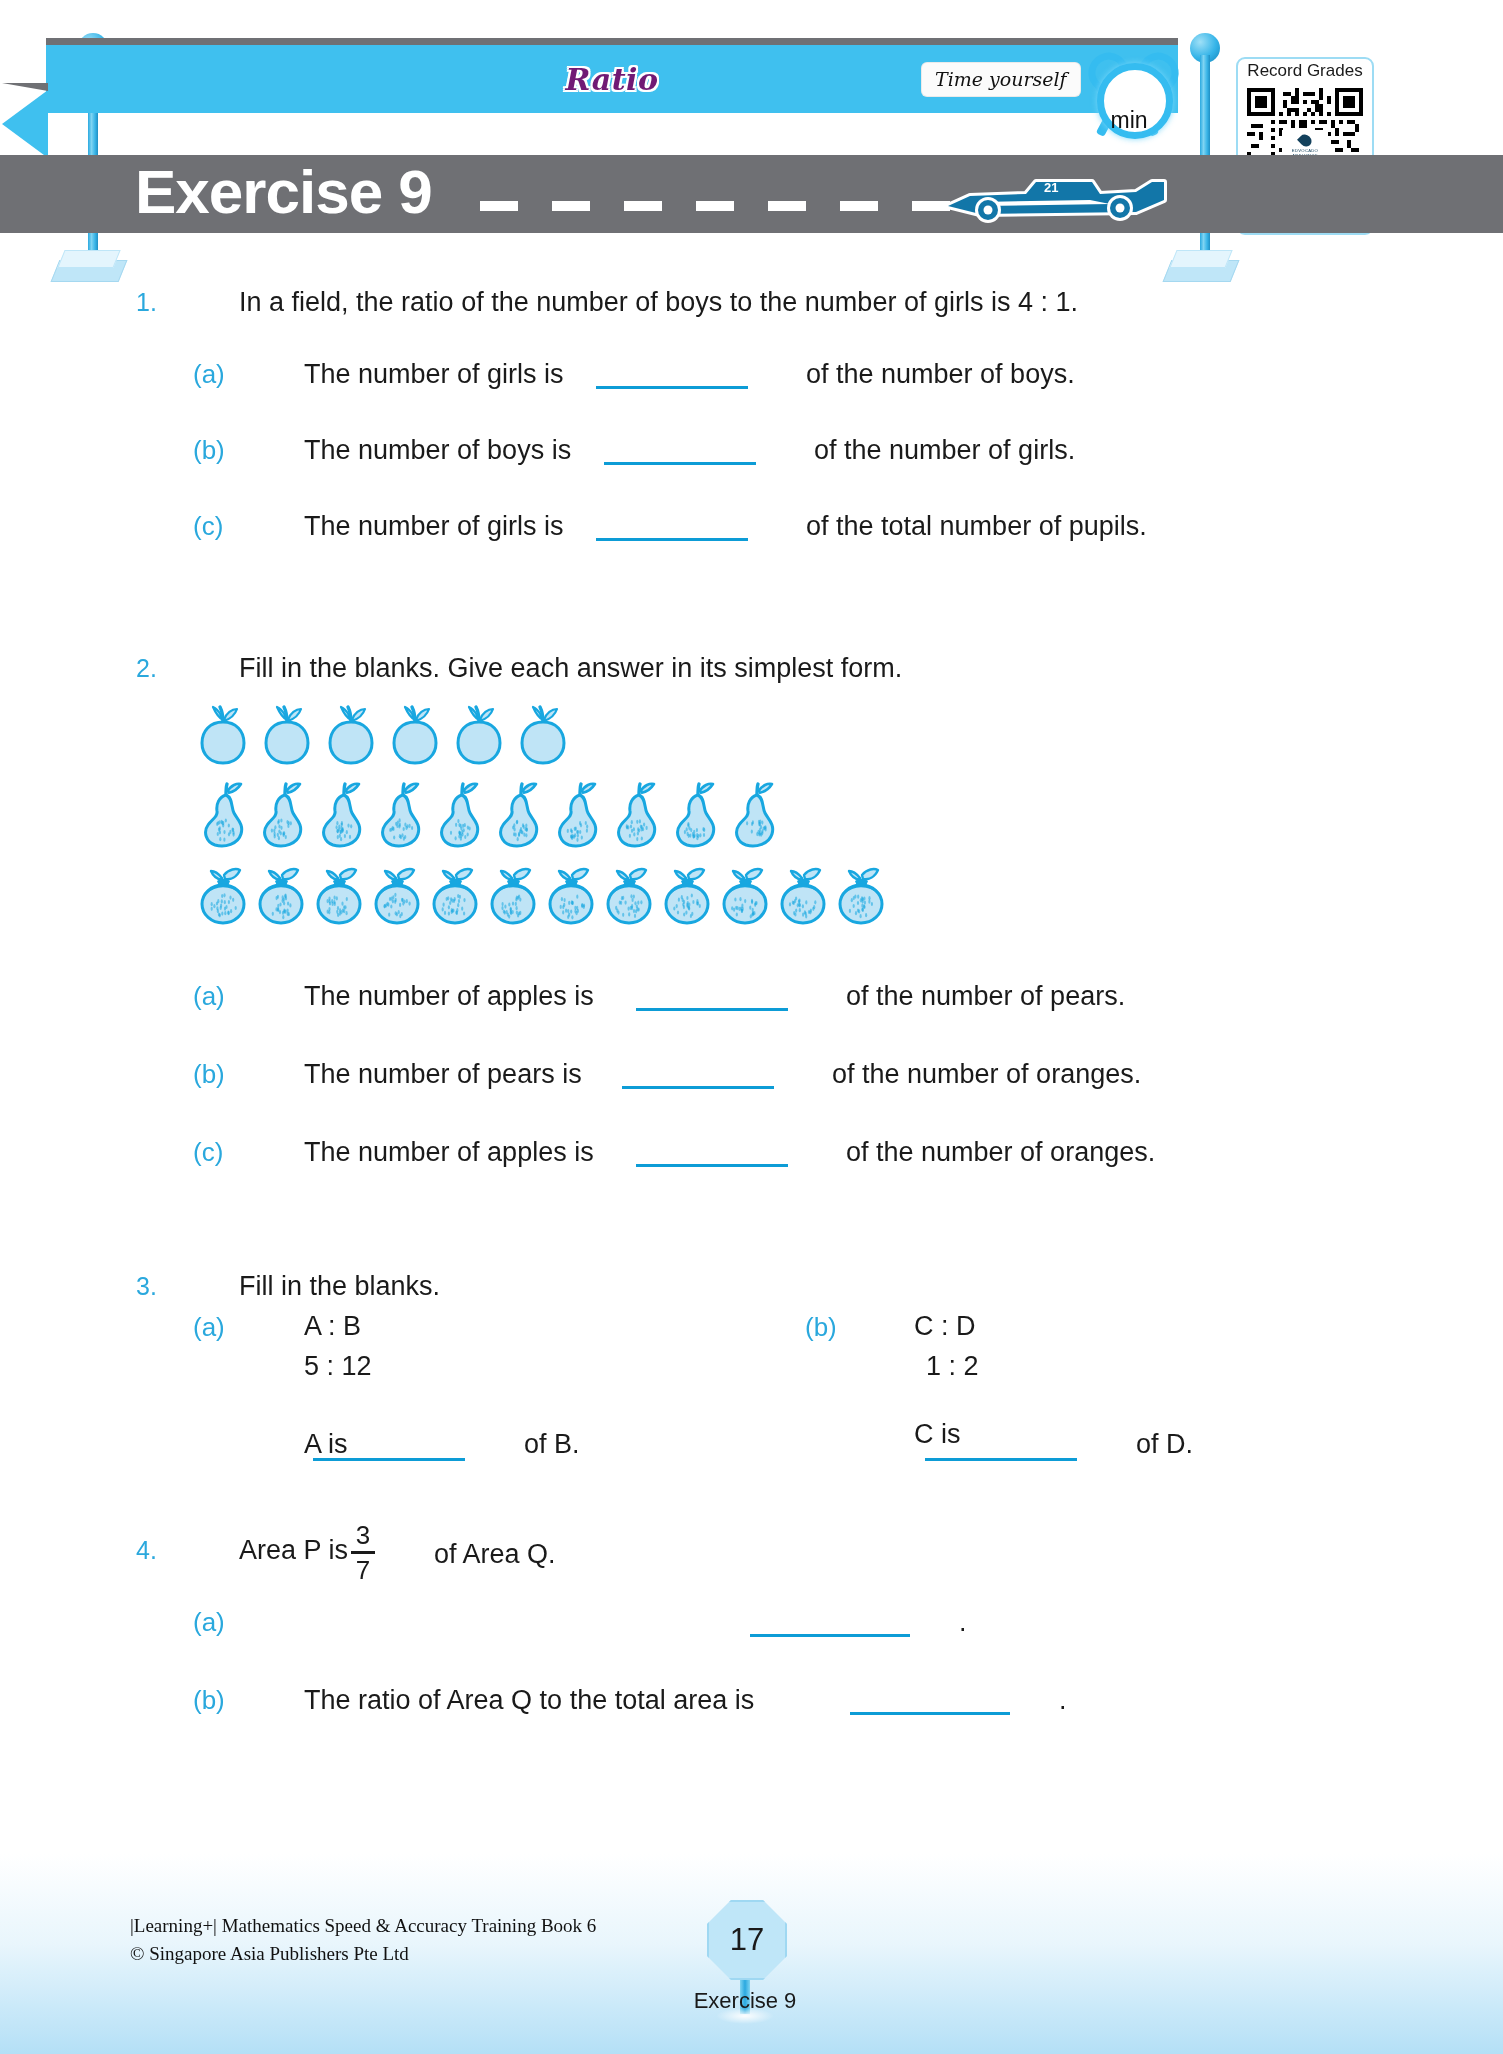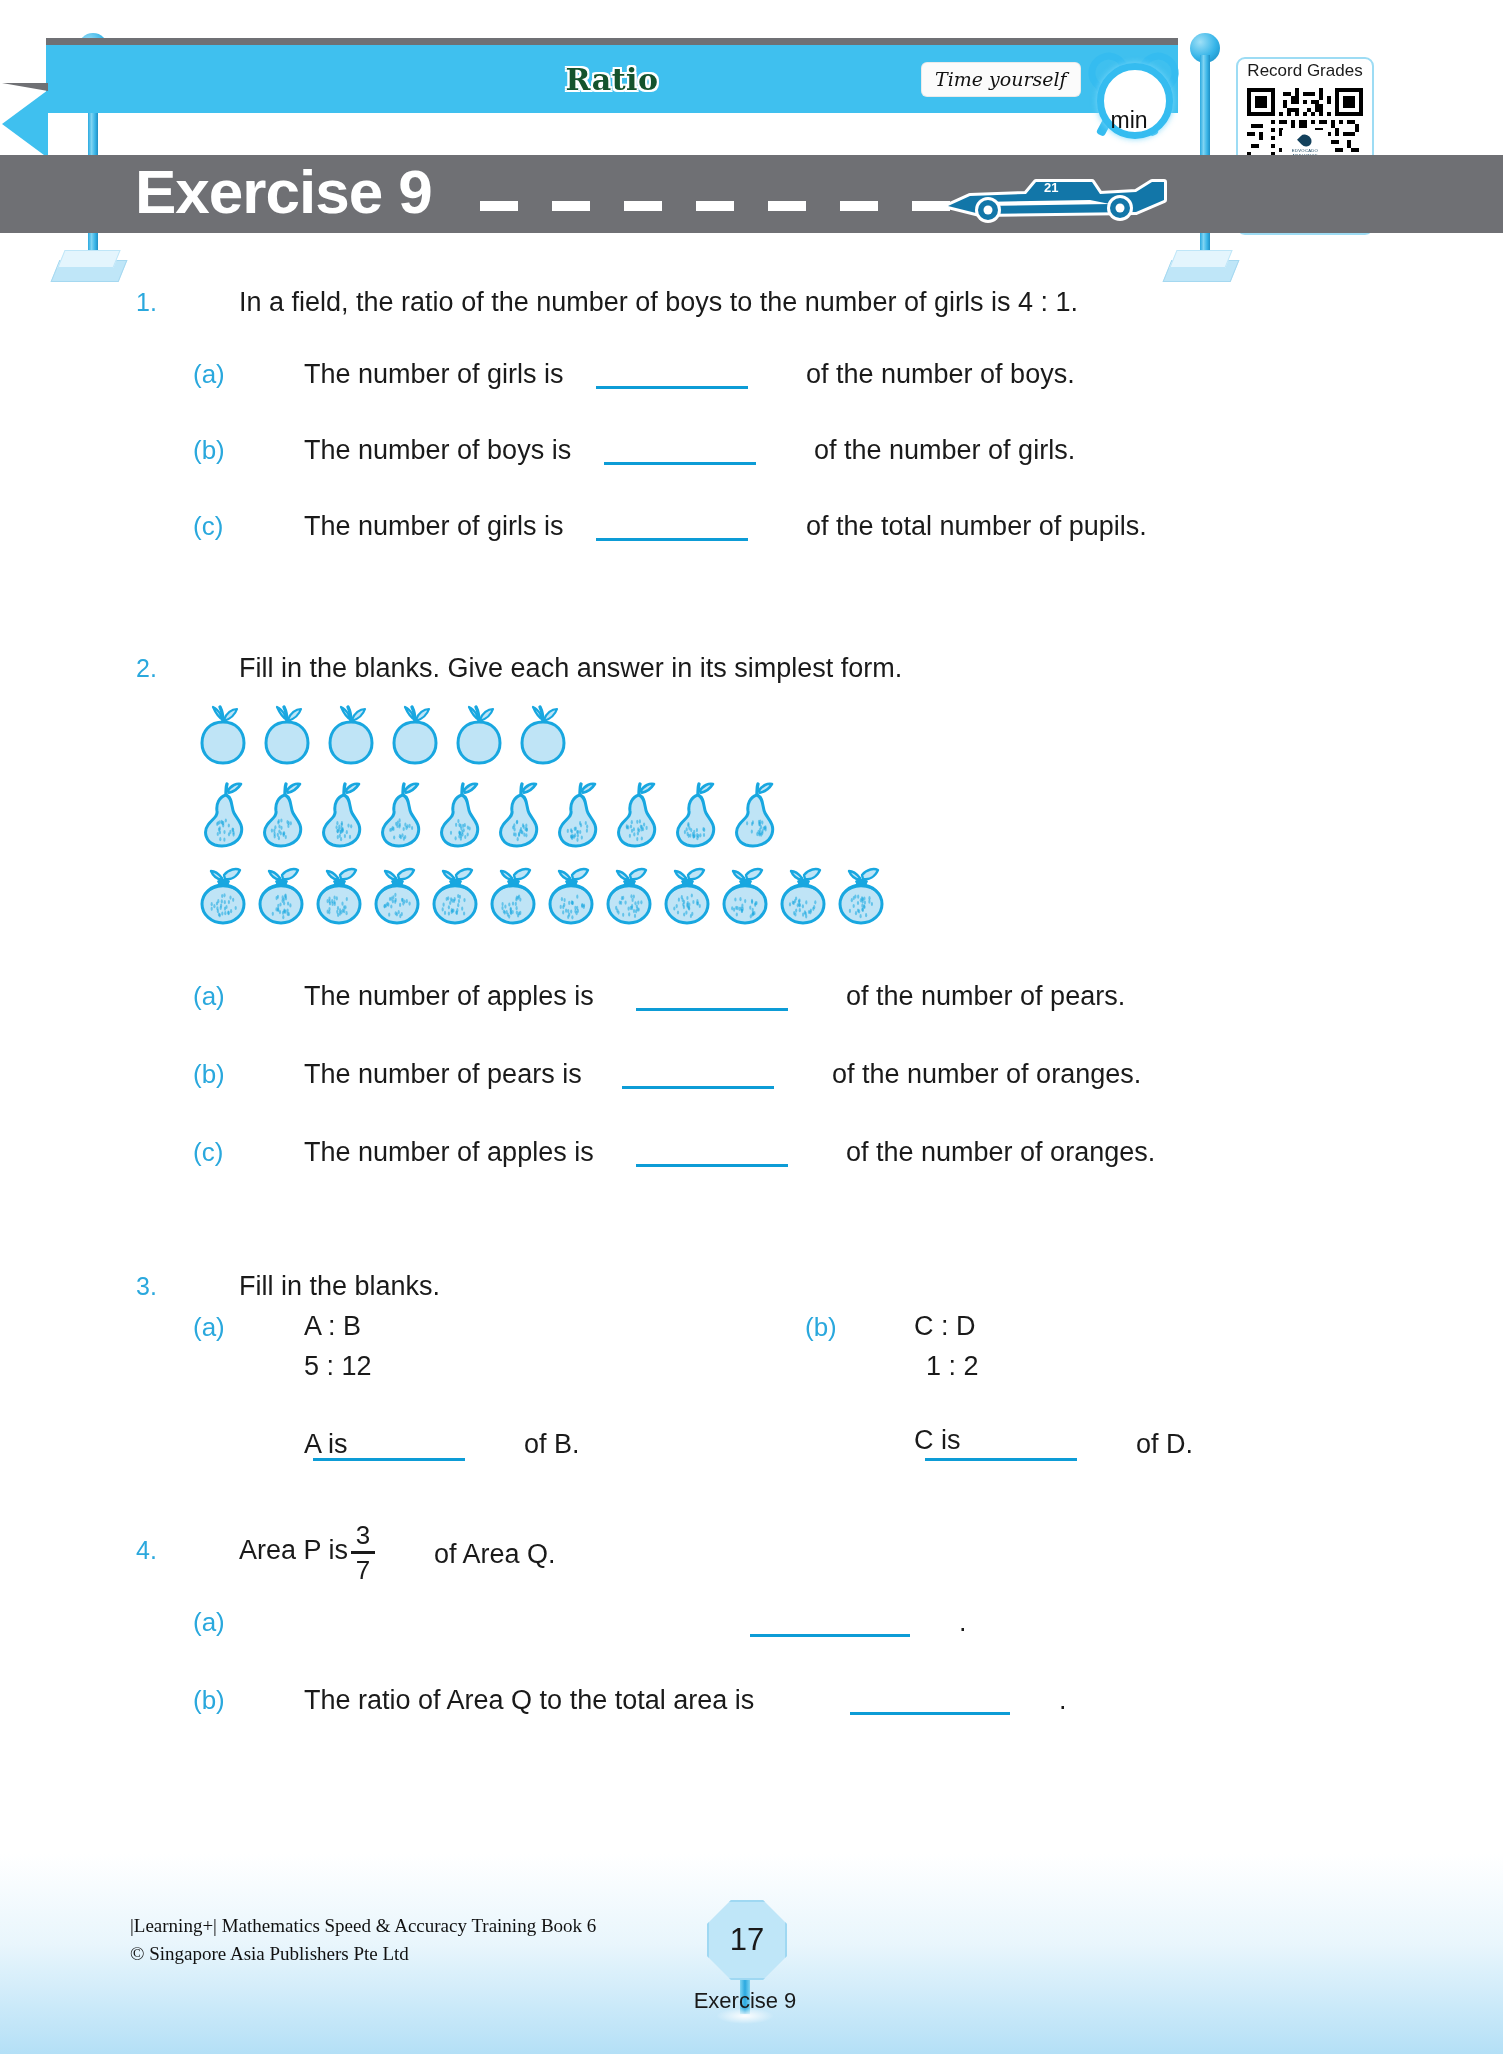--- a/index.html
+++ b/index.html
@@ -44,22 +44,22 @@
     border-top:34px solid transparent;border-bottom:34px solid transparent;
     border-right:46px solid #3fc0ef;
   }
   .sign-arrow:before{
     content:"";position:absolute;left:0px;top:-41px;width:0;height:0;
     border-top:0 solid transparent;border-bottom:8px solid transparent;border-right:46px solid #6f7074;
   }
   .sign-title{
     position:absolute;left:0;top:0;width:1132px;height:68px;
     display:flex;align-items:center;justify-content:center;
-    font-family:"DejaVu Serif", serif;font-weight:bold;
-    font-size:30px;color:#14532d;
+    font-family:"DejaVu Serif", serif;font-style:italic;font-weight:bold;
+    font-size:30px;color:#701a75;
     text-shadow:-2px 0 #fff,2px 0 #fff,0 -2px #fff,0 2px #fff,-2px -2px #fff,2px 2px #fff,2px -2px #fff,-2px 2px #fff;
     letter-spacing:.5px;
   }
 
   
   .time-pill{
     position:absolute;left:922px;top:63px;
     background:#fbfbfb;border-radius:5px;padding:5px 13px 6px 13px;
     font-family:"DejaVu Serif", serif;font-style:italic;font-size:19px;color:#111;
     box-shadow:0 0 0 1px #eaeaea;white-space:nowrap;
@@ -1125,21 +1125,21 @@
       <span class="sublabel" style="position:absolute;left:193px;top:4px;">(a)</span>
       <span class="qtext" style="position:absolute;left:258px;top:0;">A : B</span>
       <span class="qtext" style="position:absolute;left:258px;top:40px;">5 : 12</span>
       <span class="qtext" style="position:absolute;left:258px;top:118px;">A is</span>
       <span class="blank" style="position:absolute;left:313px;top:150px;width:152px;"></span>
       <span class="qtext" style="position:absolute;left:478px;top:118px;">of B.</span>
 
       <span class="sublabel" style="position:absolute;left:805px;top:4px;">(b)</span>
       <span class="qtext" style="position:absolute;left:868px;top:0;">C : D</span>
       <span class="qtext" style="position:absolute;left:880px;top:40px;">1 : 2</span>
-      <span class="qtext" style="position:absolute;left:868px;top:114px;">C is</span>
+      <span class="qtext" style="position:absolute;left:868px;top:108px;">C is</span>
       <span class="blank" style="position:absolute;left:925px;top:150px;width:152px;"></span>
       <span class="qtext" style="position:absolute;left:1090px;top:118px;">of D.</span>
     </div>
   </div>
 
   <div class="q" style="margin-top:54px;">
     <div style="position:relative;height:62px;">
       <span class="qnum" style="top:14px;">4.</span>
       <span class="qtext" style="position:absolute;left:193px;top:10px;">Area P is</span>
       <span class="frac" style="position:absolute;left:345px;top:0;">

